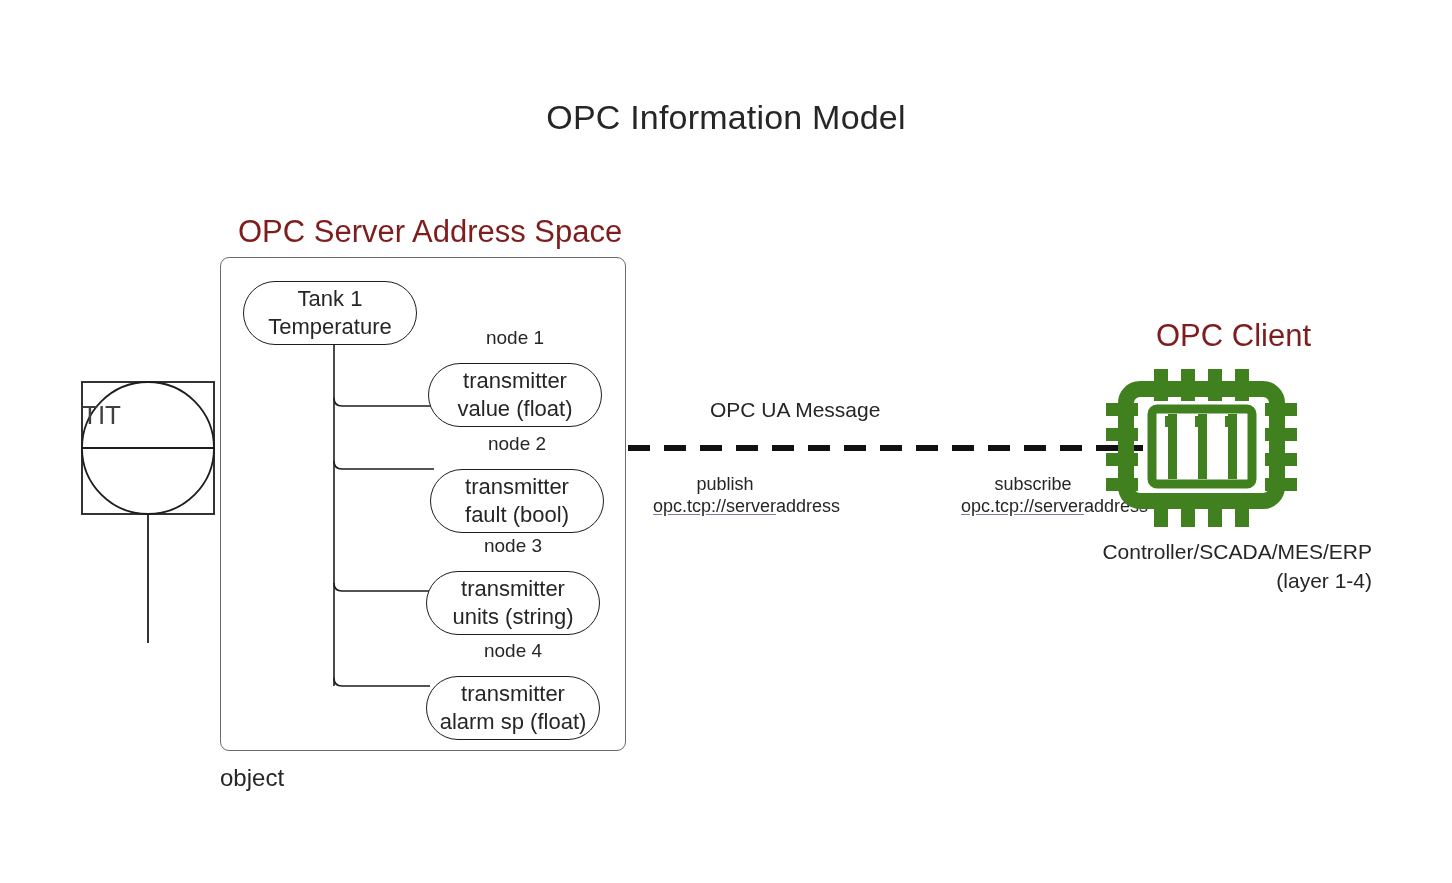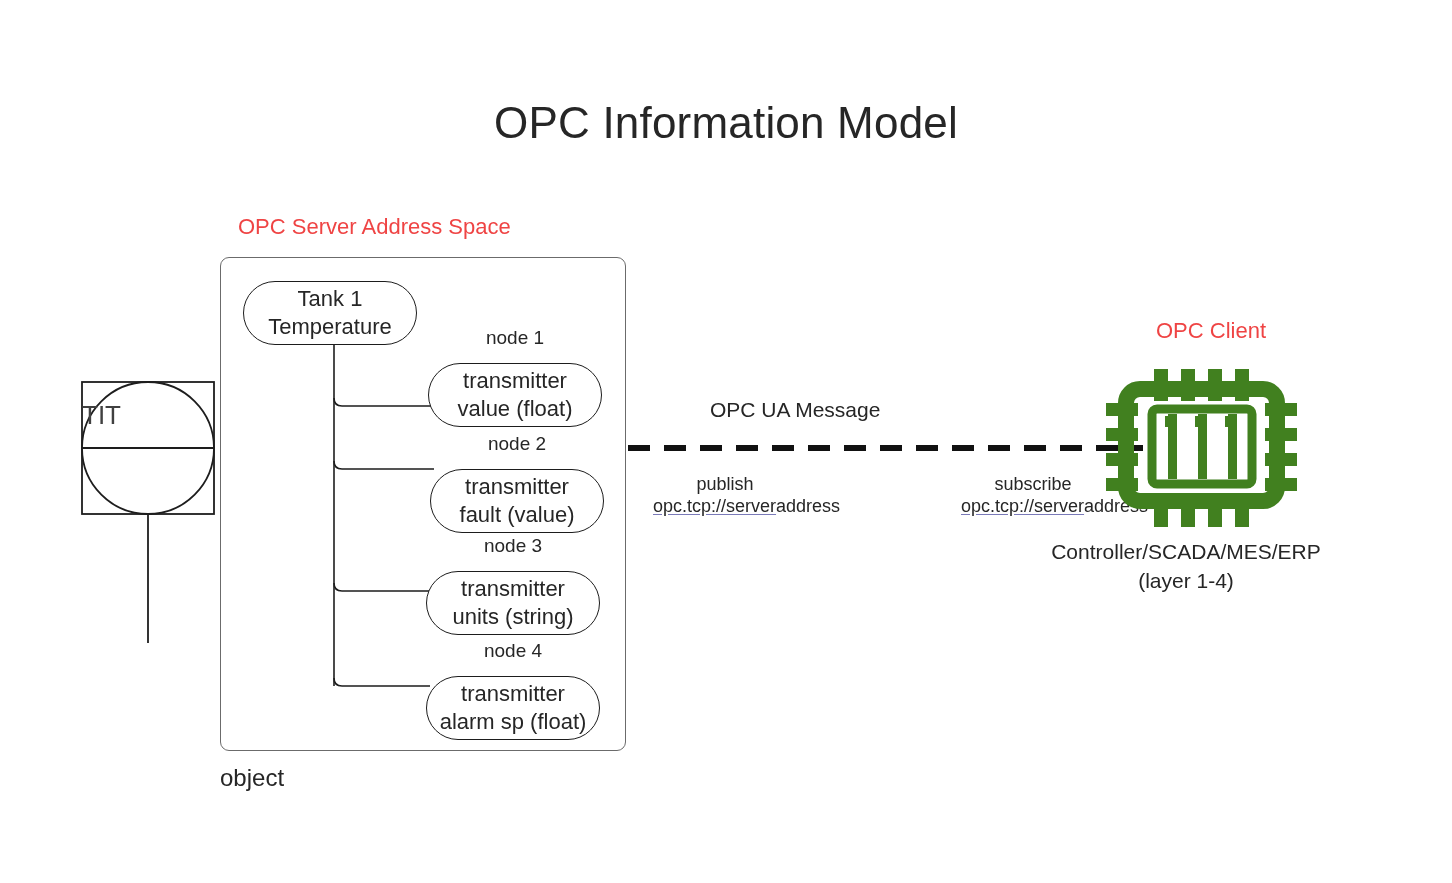--- a/index.html
+++ b/index.html
@@ -19,44 +19,44 @@
     background: #ffffff;
     overflow: hidden;
   }
   .abs { position: absolute; }
 
   
   #page-title {
     left: 0; top: 98px;
     width: 1452px;
     text-align: center;
-    font-size: 44px;
+    font-size: 34px;
     color: #262626;
     letter-spacing: 0.2px;
   }
 
   
   .caption {
-    font-size: 22px;
-    color: #ef4444;
+    font-size: 31px;
+    color: #7f1d1d;
     white-space: nowrap;
   }
   #server-caption { left: 238px; top: 214px; }
   #client-caption { left: 1109px; top: 318px; margin-left: 47px; }
   #object-caption {
     left: 220px; top: 764px;
     width: 408px;
     text-align: left;
     font-size: 24px;
     color: #262626;
   }
   #client-sub {
     left: 1000px; top: 537px;
     width: 372px;
-    text-align: center;
+    text-align: right;
     font-size: 21px;
     line-height: 29px;
     color: #262626;
   }
 
   
   #address-space-box {
     left: 220px; top: 257px;
     width: 406px; height: 494px;
     border: 1.6px solid #6b6b6b;
@@ -186,21 +186,21 @@
 
   <div class="abs node-label" id="node-label-0">node 1</div>
   <div class="abs pill node-pill" id="node-pill-0">
     <span>transmitter</span>
     <span>value (float)</span>
   </div>
 
   <div class="abs node-label" id="node-label-1">node 2</div>
   <div class="abs pill node-pill" id="node-pill-1">
     <span>transmitter</span>
-    <span>fault (value)</span>
+    <span>fault (bool)</span>
   </div>
 
   <div class="abs node-label" id="node-label-2">node 3</div>
   <div class="abs pill node-pill" id="node-pill-2">
     <span>transmitter</span>
     <span>units (string)</span>
   </div>
 
   <div class="abs node-label" id="node-label-3">node 4</div>
   <div class="abs pill node-pill" id="node-pill-3">

